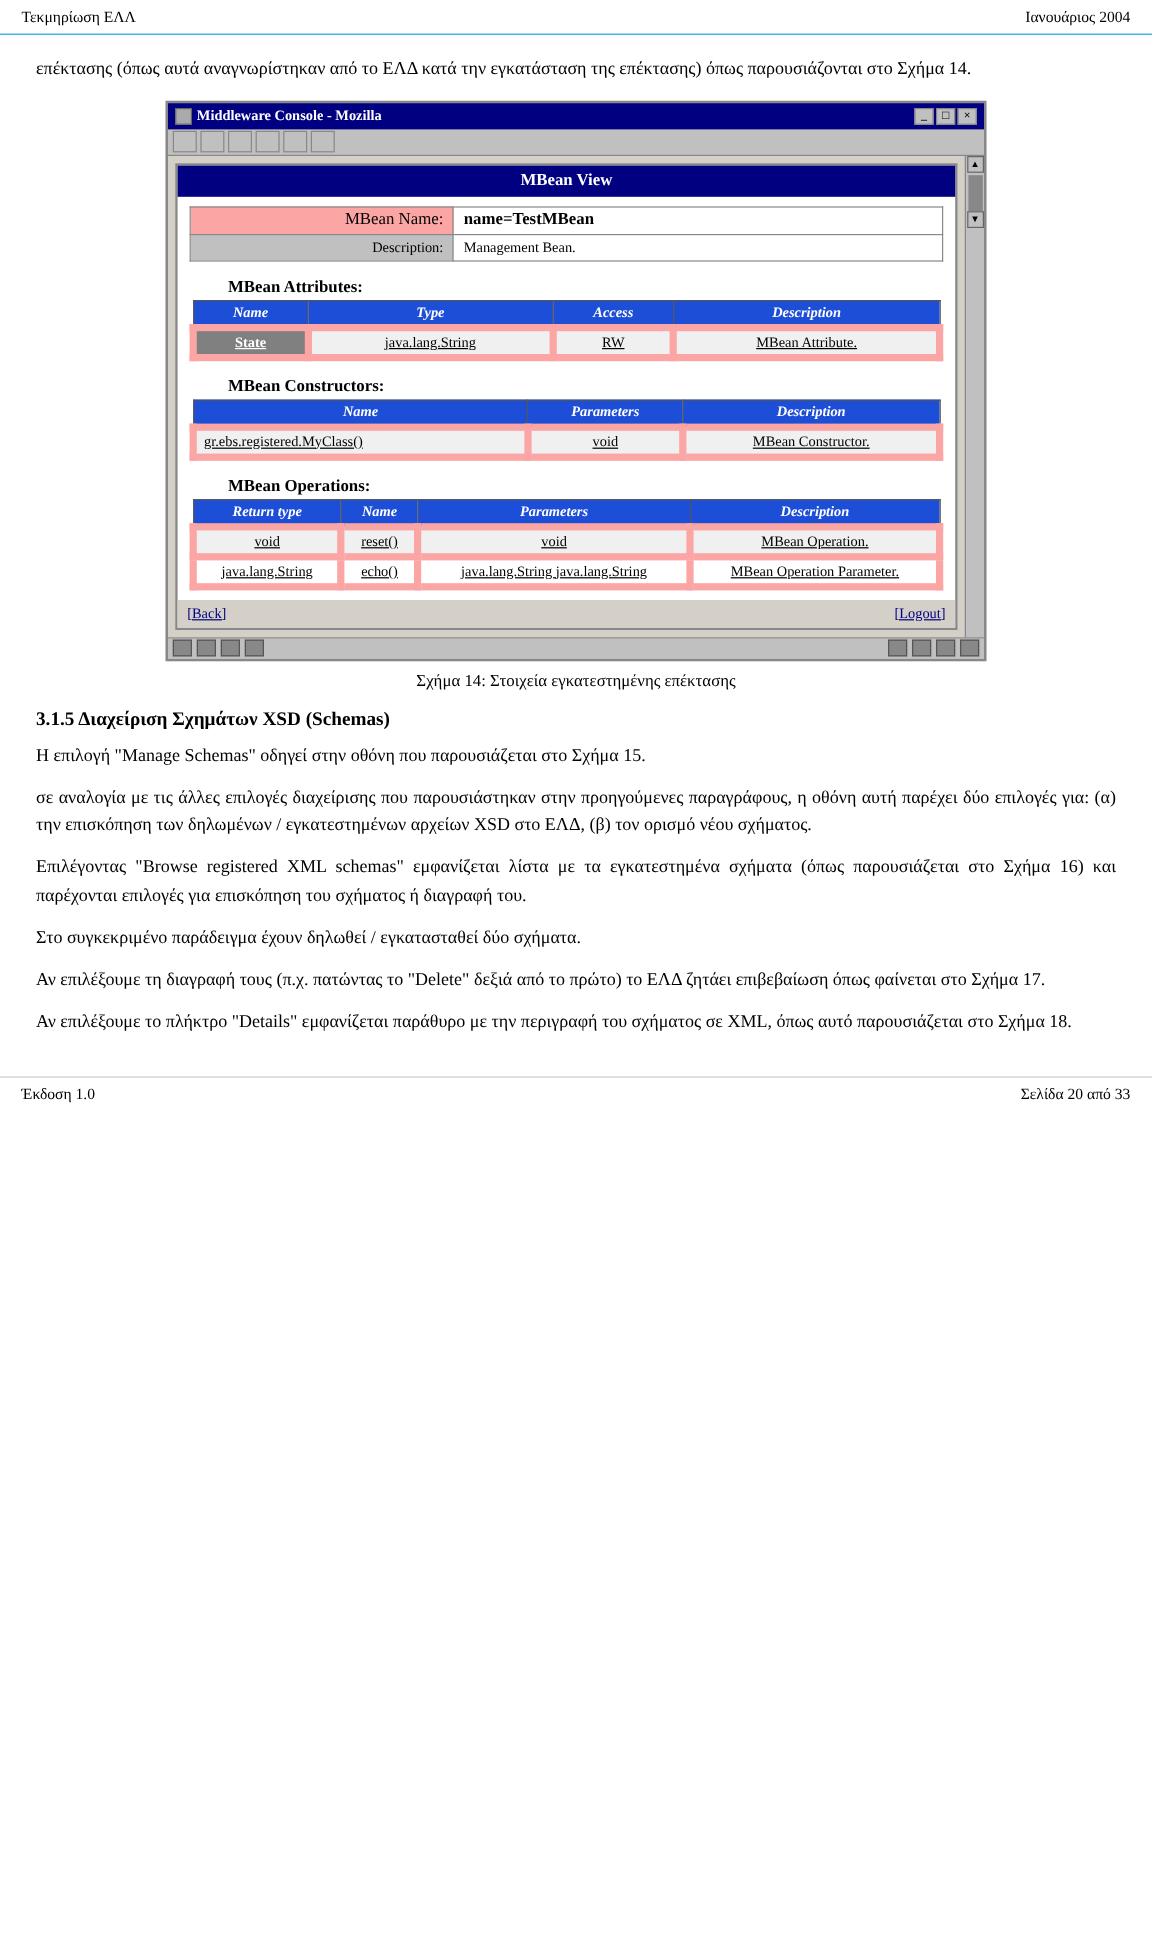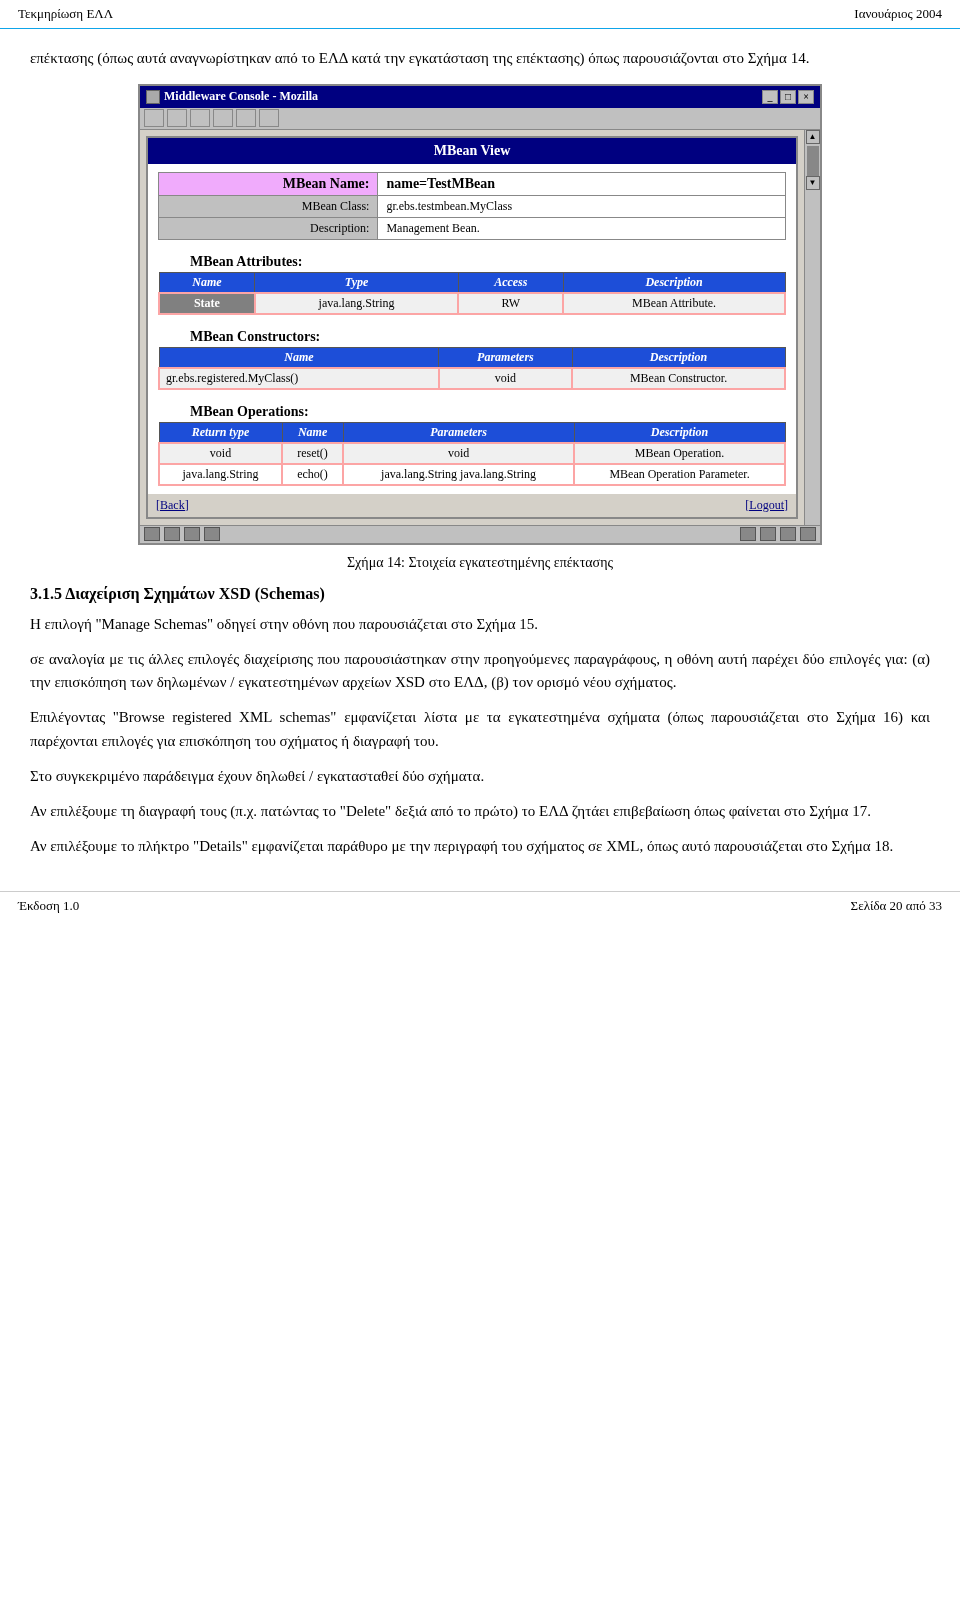--- a/index.html
+++ b/index.html
@@ -132,22 +132,22 @@
     .mbean-name-table {
       width: 100%;
       border-collapse: collapse;
       font-size: 12px;
     }
     .mbean-name-table td {
       border: 1px solid #888;
       padding: 3px 8px;
     }
     .mbean-name-label {
-      background: #f0abfc;
-      font-weight: bold;
+      background: #fca5a5;
+      font-weight: normal;
       font-size: 14px;
       width: 35%;
       text-align: right;
     }
     .mbean-name-value {
       font-weight: bold;
       font-size: 14px;
     }
     .mbean-field-label {
       background: #c0c0c0;
@@ -176,24 +176,25 @@
     .attr-table th {
       background: #1d4ed8;
       color: white;
       font-style: italic;
       font-weight: bold;
       border: 1px solid #555;
       padding: 2px 6px;
       text-align: center;
     }
     .attr-table td {
-      border: 2px solid #fca5a5;
+      border: 6px solid #fca5a5;
       padding: 2px 6px;
       text-align: center;
       background: #ffffff;
+      text-decoration: underline;
     }
     .attr-table tr:nth-child(odd) td {
       background: #f0f0f0;
     }
     .row-label-cell {
       background: #808080 !important;
       color: white;
       font-weight: bold;
       text-align: center;
     }
@@ -337,24 +338,20 @@
             <div class="mbean-panel">
 
               <div class="mbean-view-header">MBean View</div>
 
               <div class="mbean-name-section">
                 <table class="mbean-name-table">
                   <tbody>
                       <tr>
                     <td class="mbean-name-label">MBean Name:</td>
                     <td class="mbean-name-value">name=TestMBean</td>
-                  </tr>
-                  <tr>
-                    <td class="mbean-field-label">MBean Class:</td>
-                    <td class="mbean-field-value">gr.ebs.testmbean.MyClass</td>
                   </tr>
                   <tr>
                     <td class="mbean-field-label">Description:</td>
                     <td class="mbean-field-value">Management Bean.</td>
                   </tr>
                 </tbody>
                   </table>
               </div>
 
               <div class="section-header">MBean Attributes:</div>

